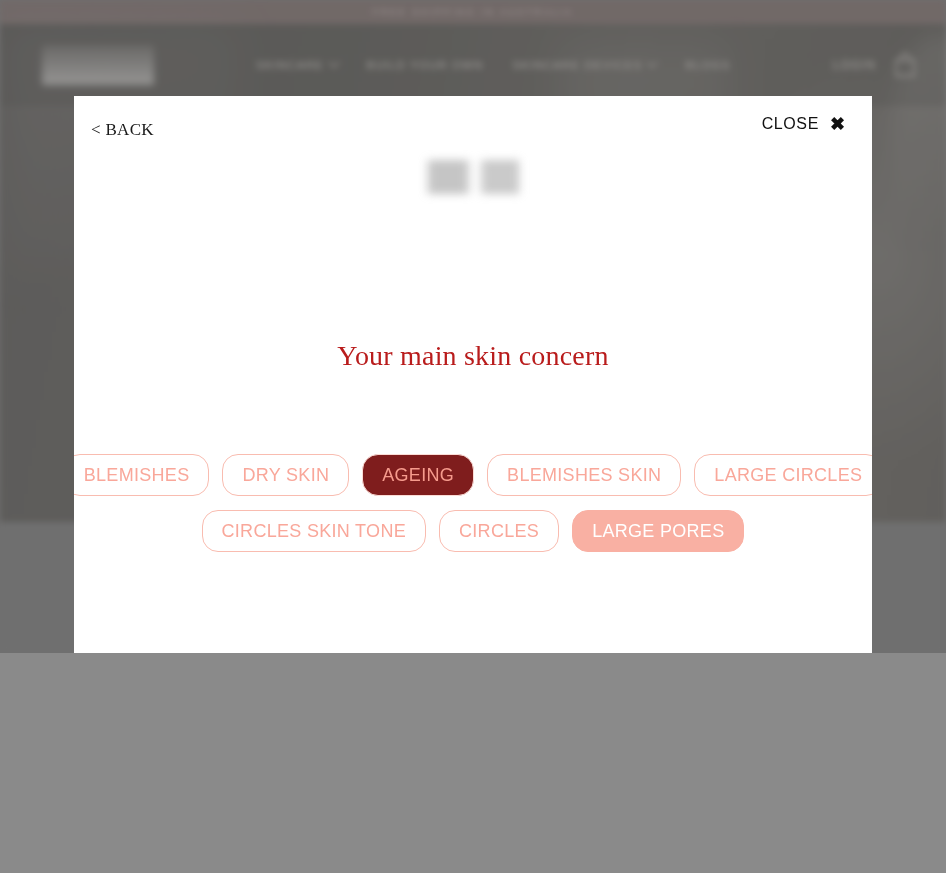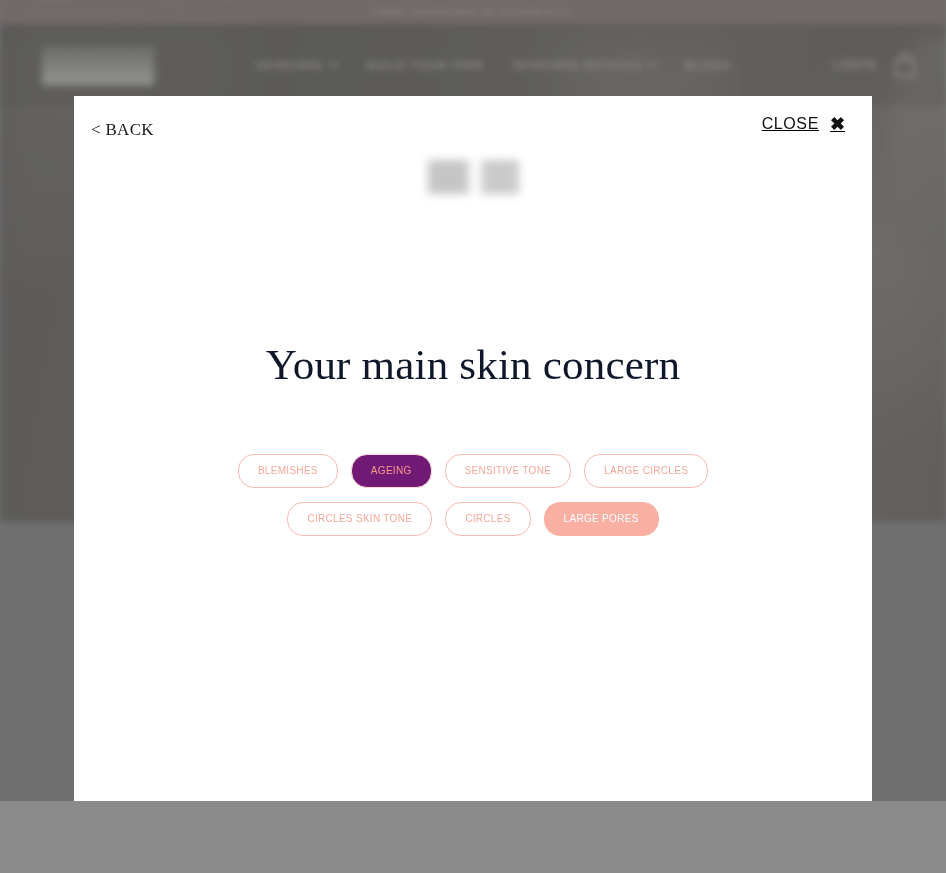--- a/index.html
+++ b/index.html
@@ -9,21 +9,21 @@
     width: 946px;
     height: 873px;
     overflow: hidden;
     font-family: "Liberation Sans", sans-serif;
     background: #8a8a8a;
   }
 
   #page {
     position: relative;
     width: 946px;
-    height: 801px;
+    height: 653px;
     overflow: hidden;
     background: #8a8a8a;
   }
 
   
   .site {
     position: absolute;
     inset: 0;
     filter: blur(3px);
   }
@@ -196,21 +196,20 @@
     position: absolute;
     right: 27px;
     top: 19px;
     display: flex;
     align-items: center;
     gap: 11px;
     cursor: pointer;
     background: none;
     border: none;
     padding: 0;
-    text-decoration: underline;
   }
   .close-label {
     font-family: "Liberation Sans", sans-serif;
     font-size: 16px;
     letter-spacing: 0.6px;
     color: #111;
   }
   .close-x {
     font-size: 18px;
     line-height: 1;
@@ -237,52 +236,52 @@
         rgba(150,150,150,0.0) 100%);
     filter: blur(4px);
   }
 
   .modal-heading {
     position: absolute;
     left: 0; right: 0;
     top: 244px;
     text-align: center;
     font-family: "Liberation Serif", serif;
-    font-size: 43px;
+    font-size: 28px;
     font-weight: 400;
-    color: #0f172a;
+    color: #b91c1c;
     letter-spacing: 0.2px;
   }
 
   .options-wrap {
     position: absolute;
     left: 0; right: 0;
     top: 358px;
   }
   .options-row {
     display: flex;
     justify-content: center;
     gap: 13px;
     margin-bottom: 14px;
   }
   .option-btn {
     border: 1px solid #f9bcb0;
     border-radius: 16px;
     background: #ffffff;
     color: #f9a79a;
     font-family: "Liberation Sans", sans-serif;
-    font-size: 10px;
+    font-size: 18px;
     letter-spacing: 0.3px;
     padding: 11px 19px;
     cursor: pointer;
     white-space: nowrap;
     line-height: 1;
   }
   .option-btn.hovered {
-    background: #701a75;
+    background: #7f1d1d;
     border-color: #fbdcd6;
     color: #f69b8d;
   }
   .option-btn.selected {
     background: #f9b0a3;
     border-color: #f9b0a3;
     color: #ffffff;
   }
 </style>
 </head>
@@ -371,22 +370,23 @@
     </div>
 
     <div class="modal-logo"></div>
 
     <h1 class="modal-heading">Your main skin concern</h1>
 
     <div class="options-wrap">
 
       <div class="options-row">
         <button class="option-btn">BLEMISHES</button>
+        <button class="option-btn">DRY SKIN</button>
         <button class="option-btn hovered">AGEING</button>
-        <button class="option-btn">SENSITIVE TONE</button>
+        <button class="option-btn">BLEMISHES SKIN</button>
         <button class="option-btn">LARGE CIRCLES</button>
       </div>
 
       <div class="options-row">
         <button class="option-btn">CIRCLES SKIN TONE</button>
         <button class="option-btn">CIRCLES</button>
         <button class="option-btn selected">LARGE PORES</button>
       </div>
 
     </div>

